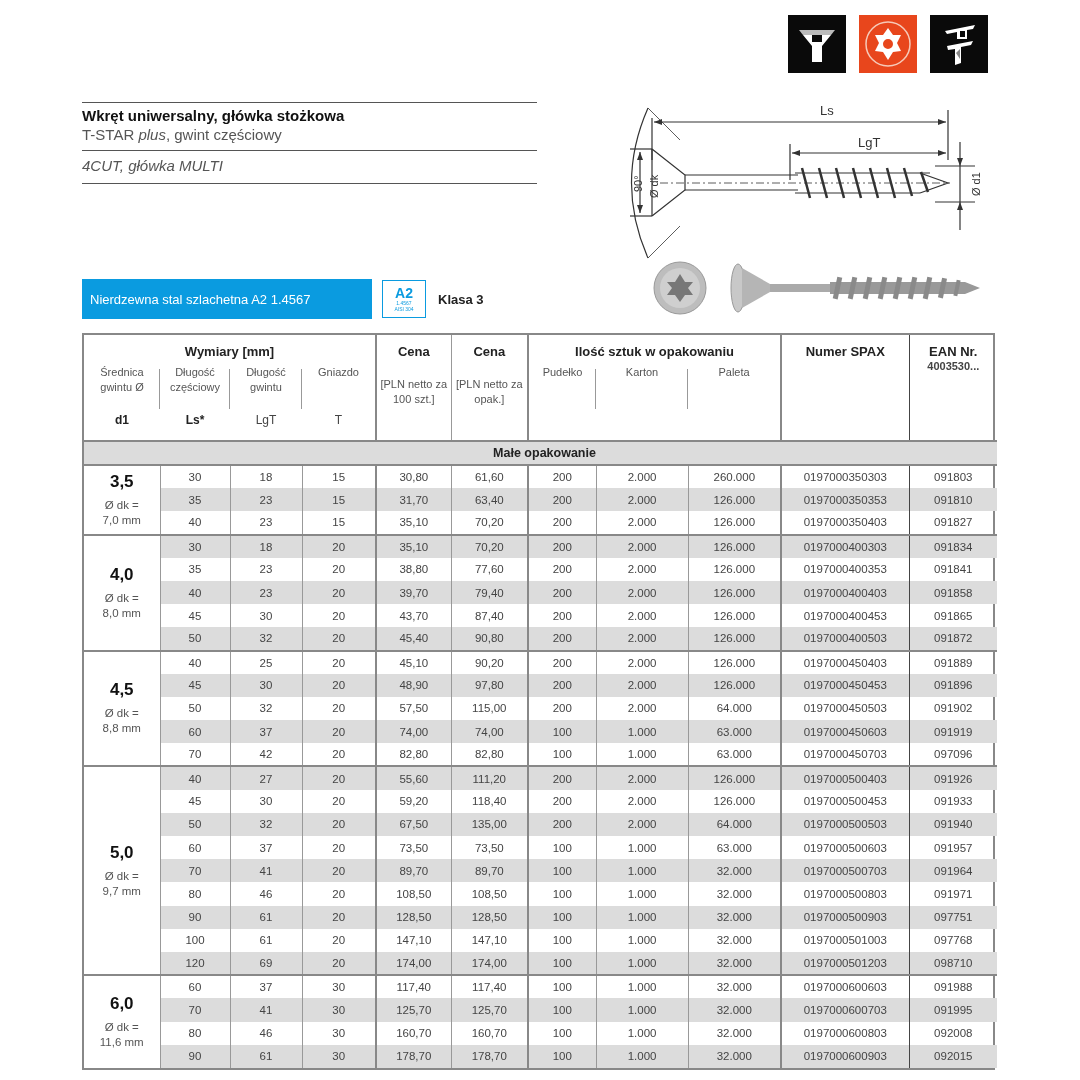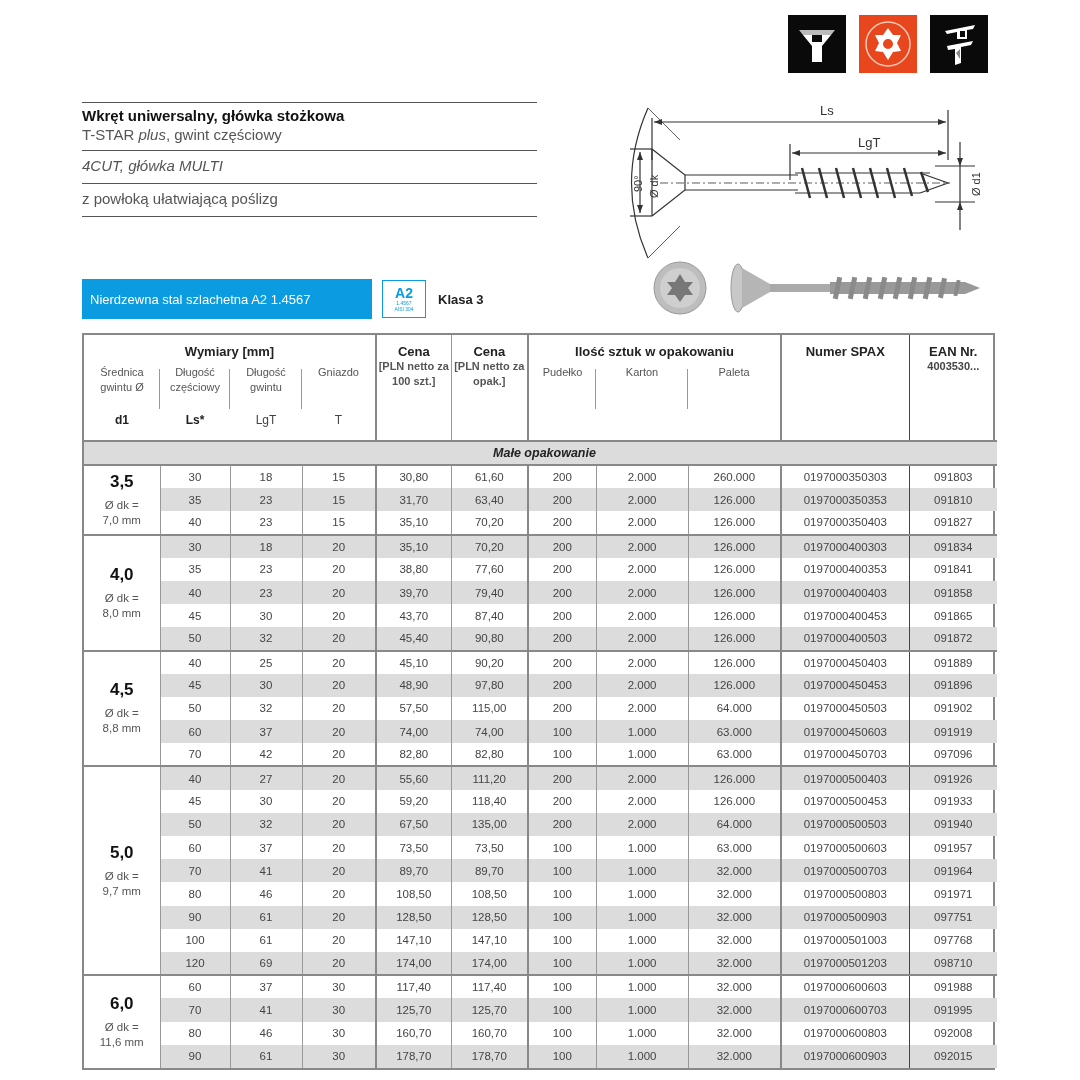--- a/index.html
+++ b/index.html
@@ -39,31 +39,31 @@
   col.c-d1 { width: 76px; } col.c-ls { width: 70px; } col.c-lgt { width: 72px; } col.c-t { width: 74px; }
   col.c-p100 { width: 75px; } col.c-pop { width: 77px; } col.c-box { width: 68px; } col.c-kart { width: 92px; }
   col.c-pal { width: 93px; } col.c-spax { width: 128px; } col.c-ean { width: 88px; }
 
   thead th { font-weight: normal; vertical-align: top; color: #555; }
   .h-group { font-weight: bold; font-size: 13px; color: #222; padding-top: 9px; height: 28px; text-align: center; }
   .h-sub { font-size: 11px; line-height: 15px; text-align: center; color: #555; height: 50px; padding-top: 2px; margin-left: 29px; }
   .h-sym { font-size: 12px; text-align: center; height: 28px; color: #444; }
   .h-sym.b { font-weight: bold; color: #222; }
   .h-cena { font-weight: bold; font-size: 13px; color: #222; text-align: center; padding-top: 9px; }
-  .h-cena .sm { display: block; font-weight: bold; font-size: 11px; line-height: 15px; color: #555; margin-top: 0; text-align: center; }
+  .h-cena .sm { display: block; font-weight: normal; font-size: 11px; line-height: 15px; color: #555; margin-top: 18px; text-align: center; }
   .h-ean { font-weight: bold; font-size: 13px; color: #222; text-align: center; padding-top: 9px; line-height: 15px; }
   .h-ean .sm { display: block; font-size: 11px; font-weight: bold; color: #444; }
 
   .vb { border-right: 2px solid #888; }
   .vt { border-right: 1px solid #444; }
   .vsub { position: relative; }
   .vsub::after { content: ""; position: absolute; right: 0; top: 6px; height: 40px; border-right: 1.5px solid #999; }
   .v-full { border-right: 1.5px solid #999; }
 
-  .section-row td { background: #dcdcdc; font-weight: bold; font-style: italic; font-size: 12.5px; color: #222; height: 24px; padding-left: 8px; border-top: 2px solid #888; border-bottom: 2px solid #888; }
+  .section-row td { background: #dcdcdc; font-weight: bold; font-size: 12.5px; color: #222; height: 24px; padding-left: 8px; border-top: 2px solid #888; border-bottom: 2px solid #888; }
 
   tbody td { text-align: center; height: 23.2px; color: #444; font-size: 11.5px; }
   tbody tr.g td.dc { background: #dcdcdc; }
   tbody td.grp { background: #fff !important; vertical-align: middle; text-align: center; border-right: 1.5px solid #999; }
   .grp-d { font-weight: bold; font-size: 17px; color: #111; display: block; margin-bottom: 6px; }
   .grp-dk { font-size: 11.5px; color: #555; line-height: 15px; display: block; }
   tr.first td { border-top: 2px solid #888; }
   td.sep { border-right: 1.5px solid #999; }
   td.sepb { border-right: 2px solid #888; }
   td.sept { border-right: 1px solid #444; }
@@ -96,23 +96,20 @@
   </div>
 </div>
 
 <div class="title-block">
   <div class="tb-row">
     <div class="tb-title">Wkręt uniwersalny, główka stożkowa</div>
     <div class="tb-sub"><span>T-STAR </span><i>plus</i><span>, gwint częściowy</span></div>
   </div>
   <div class="tb-row">
     <div class="tb-it">4CUT, główka MULTI</div>
-  </div>
-  <div class="tb-row">
-    <div class="tb-plain">z powłoką ułatwiającą poślizg</div>
   </div>
 </div>
 
 <div class="diagram">
   <svg width="370" height="225" viewBox="0 0 370 225">
     <g stroke="#333" fill="none" stroke-width="1.2">
 
       <line x1="22" y1="18" x2="22" y2="60"></line>
       <line x1="318" y1="10" x2="318" y2="60"></line>
       <line x1="24" y1="22" x2="316" y2="22"></line>

